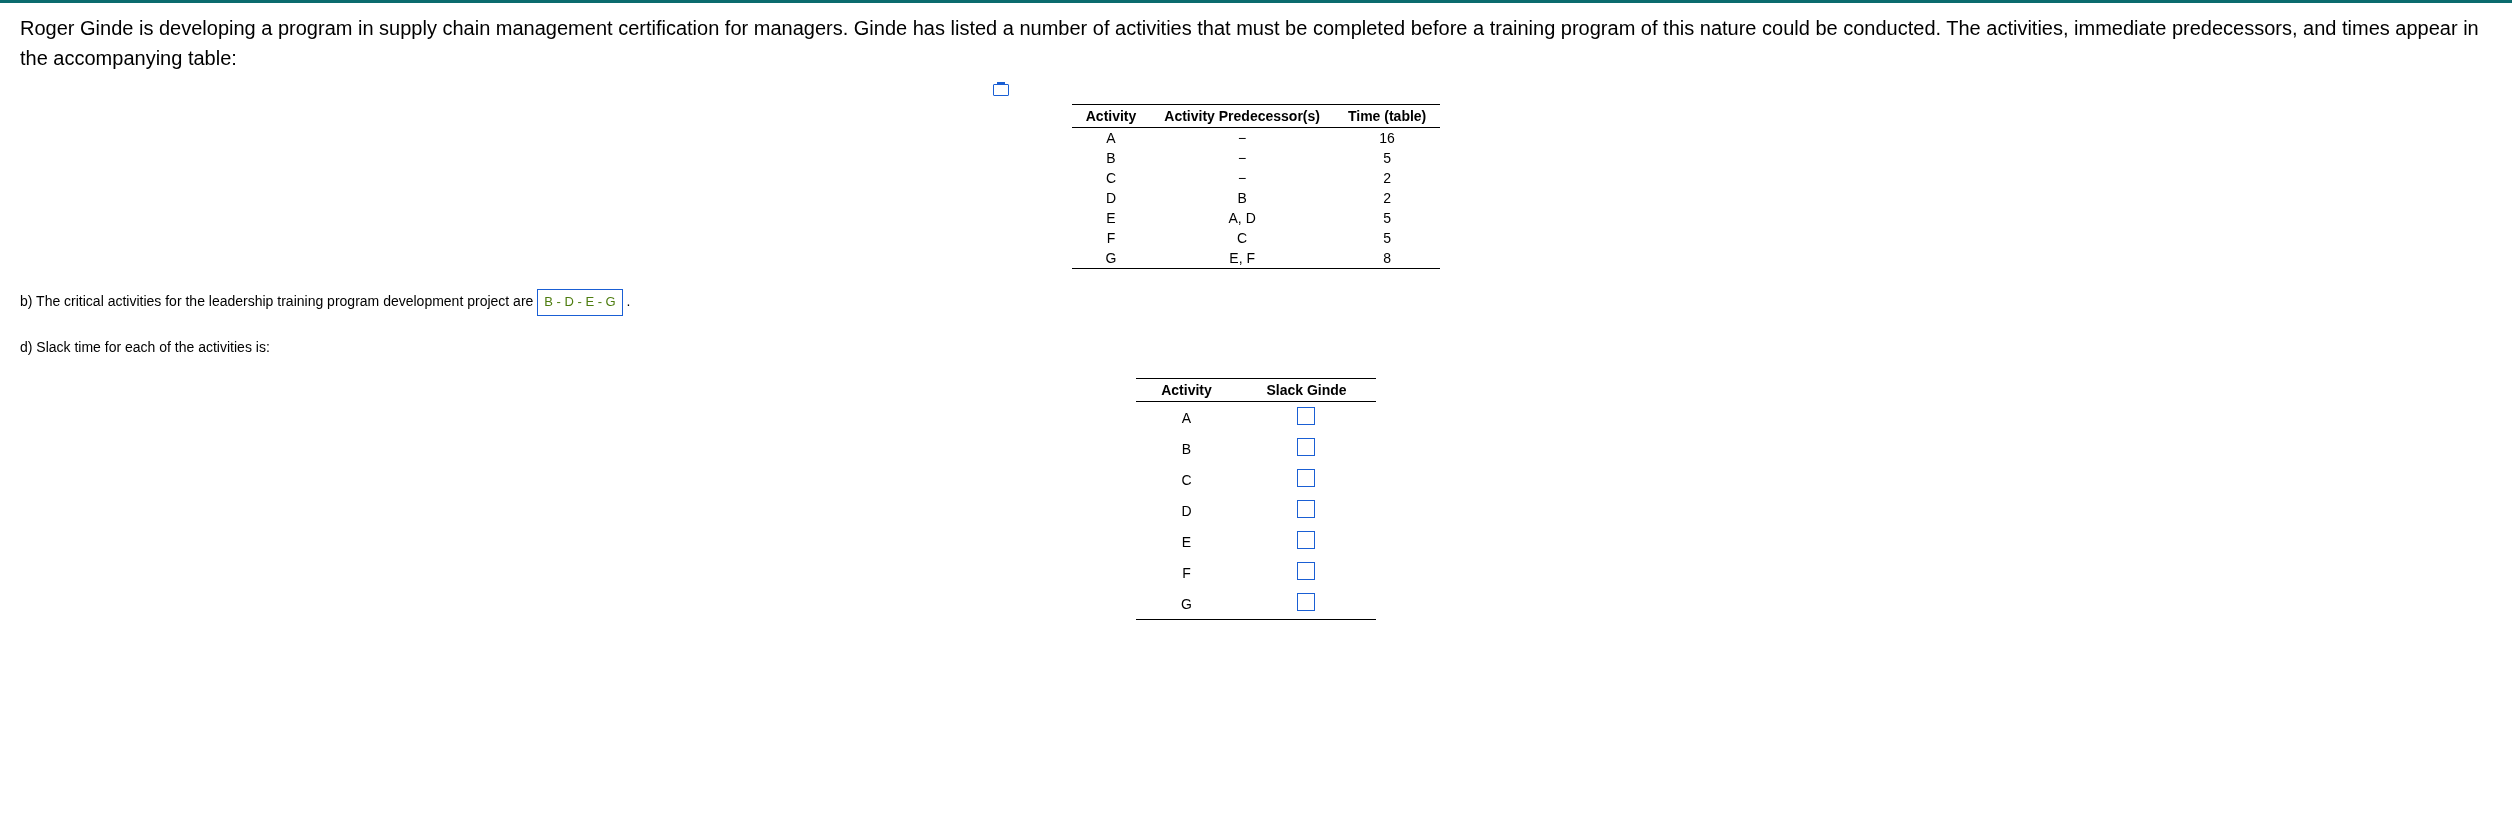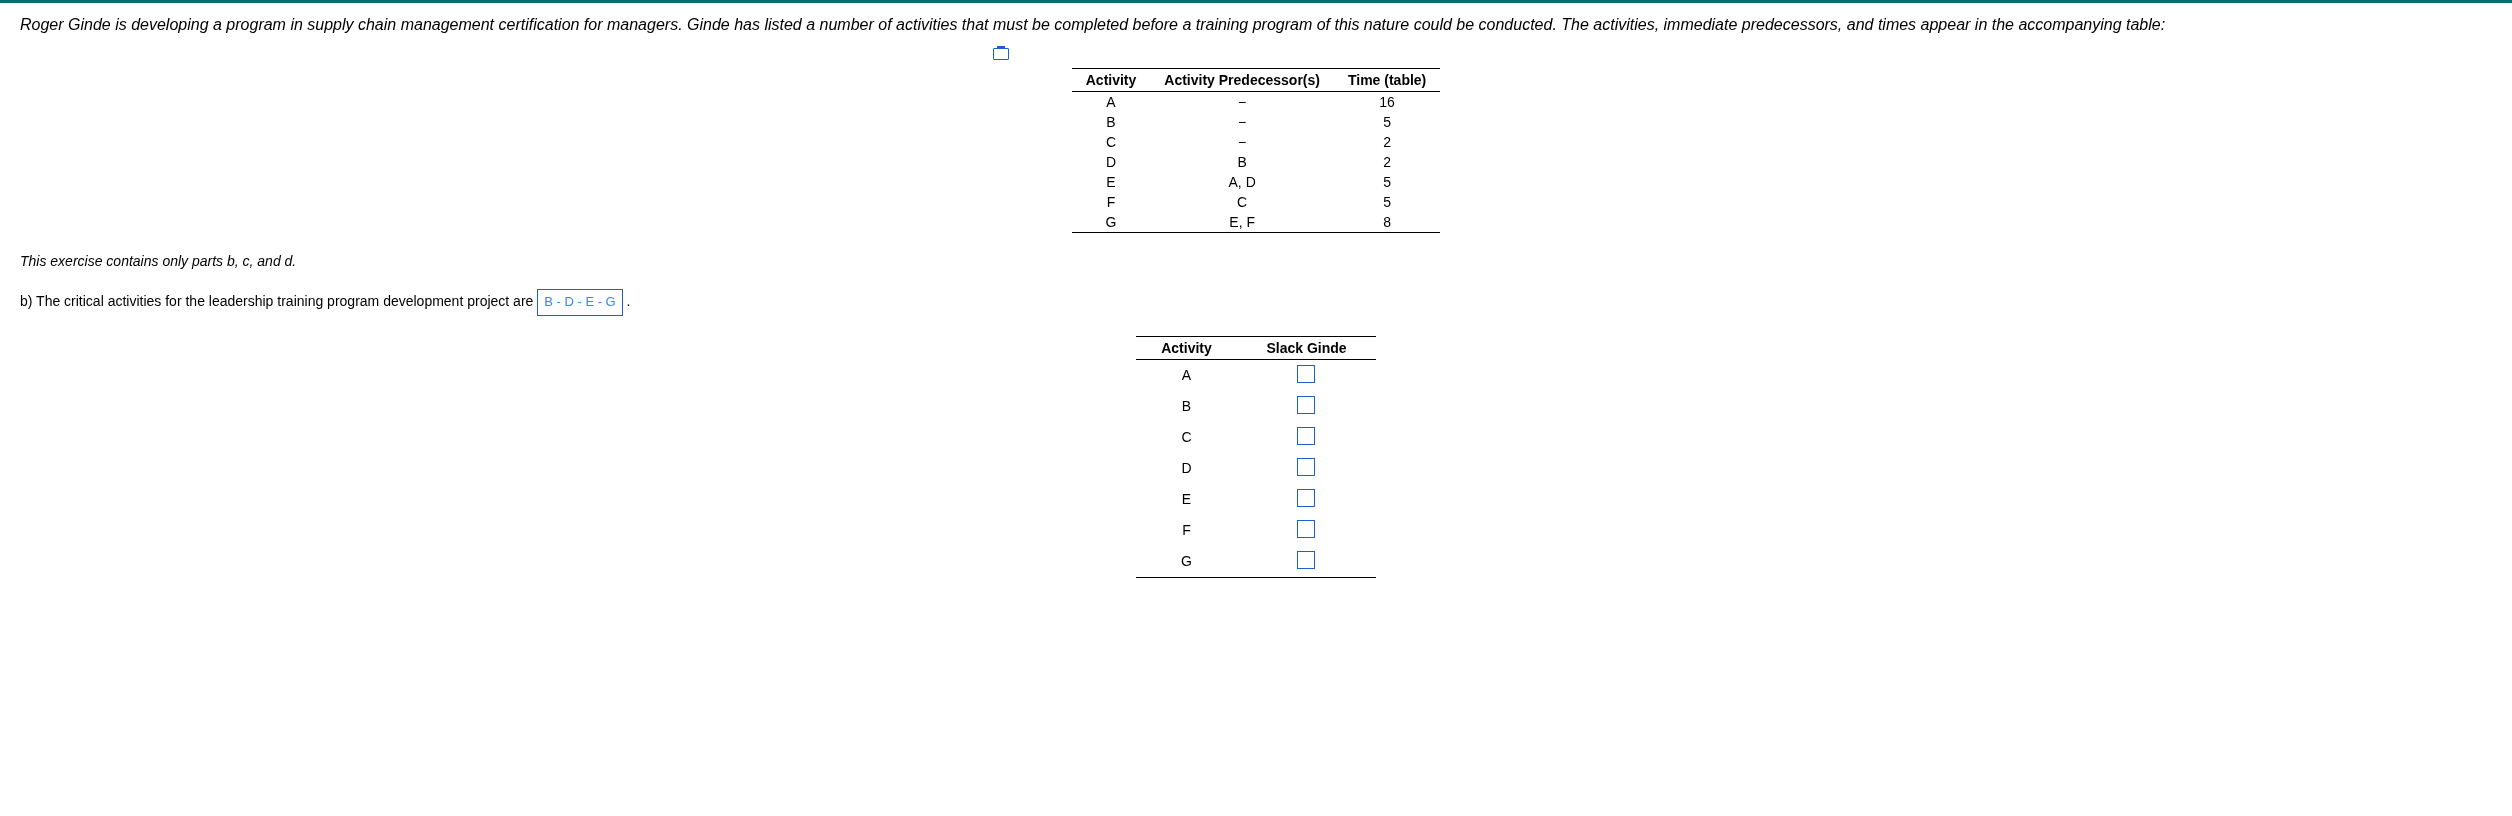--- a/index.html
+++ b/index.html
@@ -8,24 +8,23 @@
       color: #000;
       margin: 0;
       padding: 0;
       background: #fff;
     }
     .top-border {
       border-top: 3px solid #0b6b6e;
       padding: 10px 20px 0 20px;
     }
     .intro-text {
-      font-size: 16px;
+      font-size: 20px;
       line-height: 1.5;
       margin-bottom: 10px;
-      font-style: italic;
     }
     .print-icon-row {
       text-align: right;
       padding-right: 60%;
     }
     .print-icon {
       display: inline-block;
       width: 14px;
       height: 10px;
       border: 1px solid #1a5fd4;
@@ -70,21 +69,21 @@
     }
     .q-line {
       margin-bottom: 20px;
       line-height: 1.6;
     }
     .answer-box {
       display: inline-block;
       border: 1px solid #1a5fd4;
       padding: 2px 6px;
       font-size: 13px;
-      color: #3b82f6;
+      color: #4d7c0f;
       background: #fff;
       min-width: 20px;
       text-align: center;
       vertical-align: baseline;
     }
     .slack-table {
       margin: 10px auto;
       border-collapse: collapse;
       font-size: 14px;
       width: 240px;
@@ -163,29 +162,31 @@
       <tr>
           <td>G</td>
           <td>E, F</td>
           <td>8</td>
         </tr>
     </tbody>
   </table>
 </div>
 
 <div class="question-block">
-  <div class="italic-note">This exercise contains only parts b, c, and d.</div>
 
   <div class="q-line">
     <span>b) The critical activities for the leadership training program development project are</span>
     <span class="answer-box">B - D - E - G</span>
     <span>.</span>
   </div>
 
 
+  <div class="q-line">
+    <span>d) Slack time for each of the activities is:</span>
+  </div>
 
   <table class="slack-table">
     <thead>
       <tr>
         <th>Activity</th>
         <th>Slack Ginde</th>
       </tr>
     </thead>
     <tbody>
       <tr>

